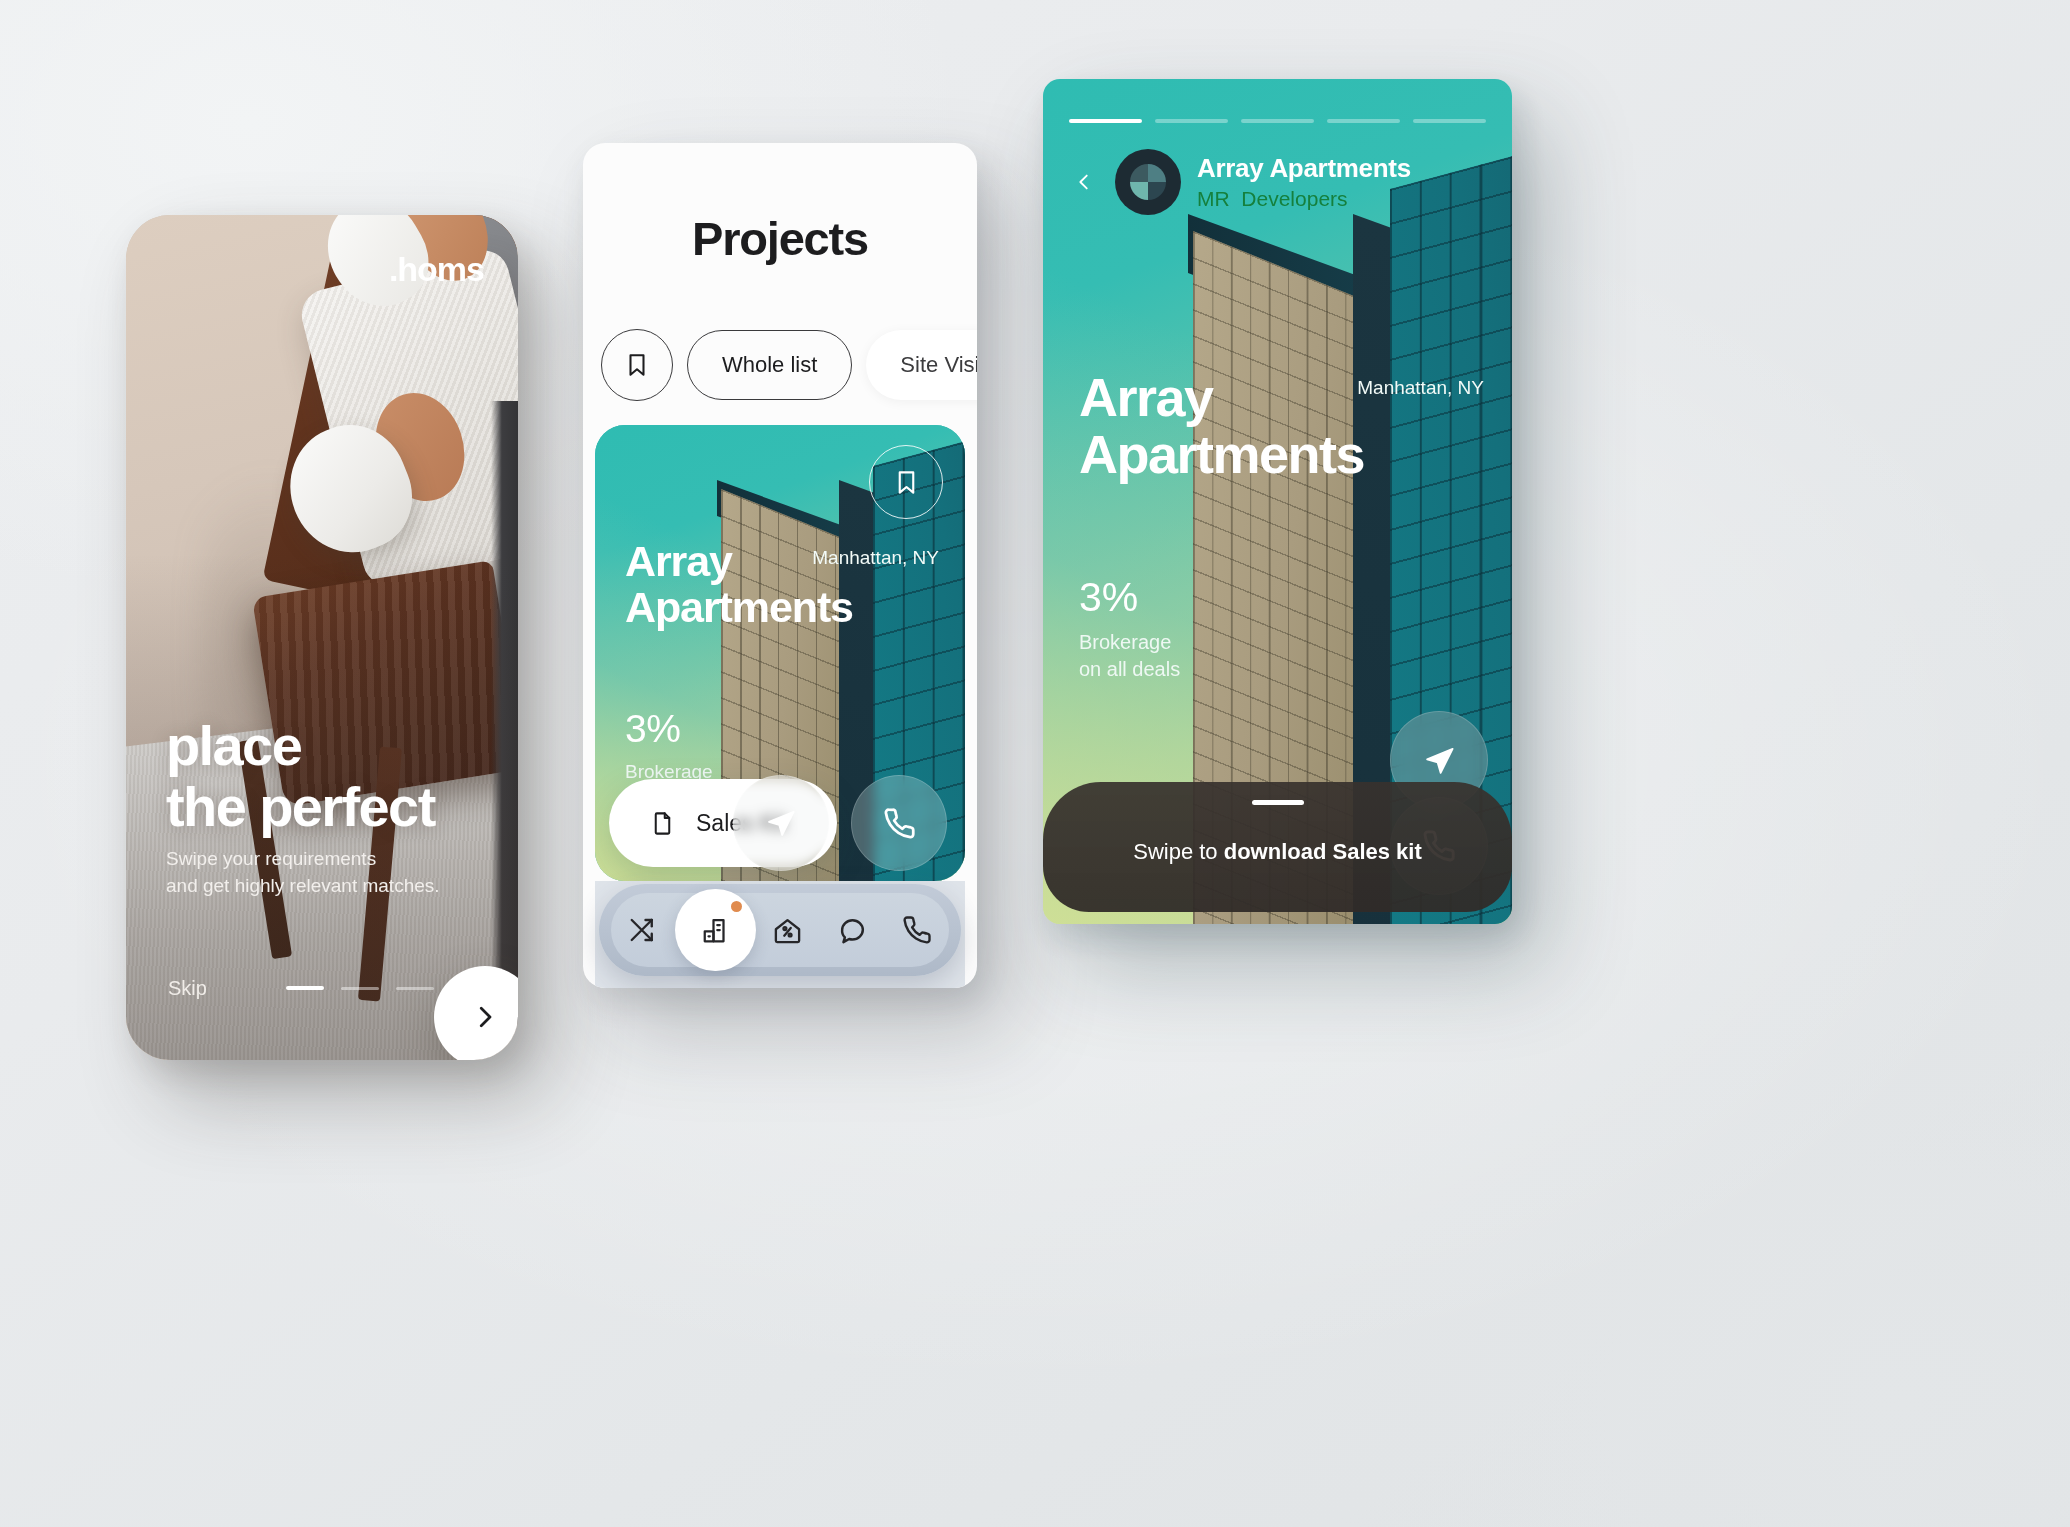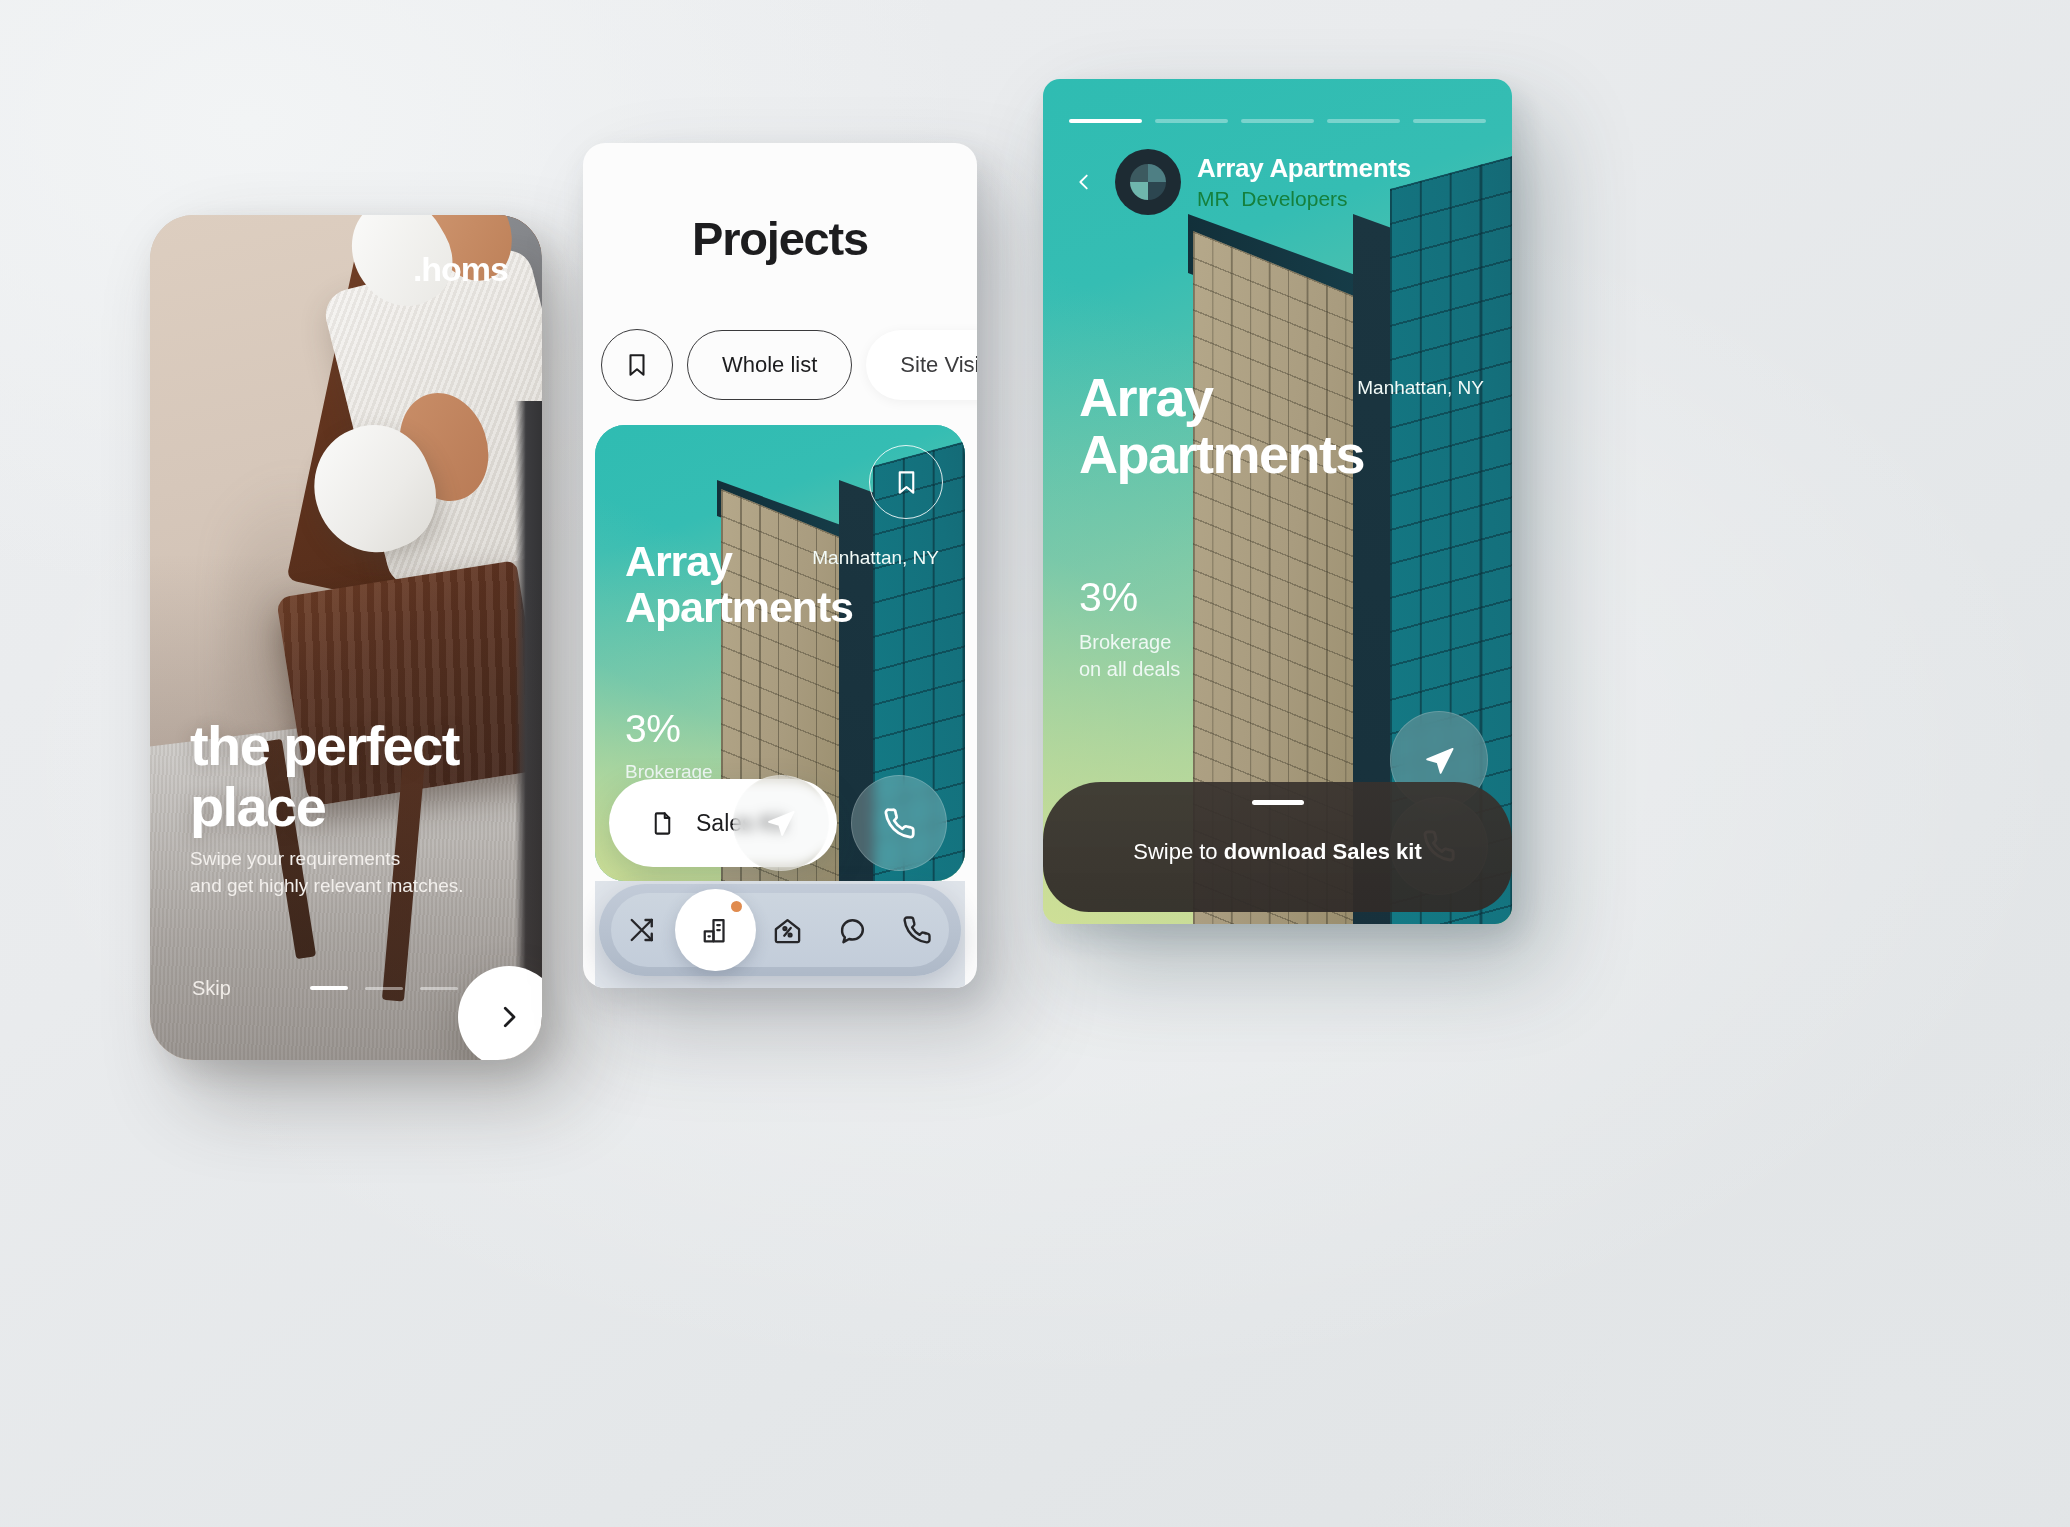--- a/index.html
+++ b/index.html
@@ -21,21 +21,20 @@
     content:"";position:absolute;inset:0;
     background: radial-gradient(ellipse 1500px 900px at 50% 50%, rgba(255,255,255,.45) 0%, rgba(255,255,255,0) 70%);
     pointer-events:none;
   }
 
   
   .phone1 {
     position:absolute; left:126px; top:215px; width:392px; height:845px;
     border-radius:44px; overflow:hidden;
     box-shadow: 34px 40px 80px rgba(60,55,52,.30), 10px 14px 30px rgba(60,55,52,.16);
-    margin-left: 24px;
   }
   .p1-photo{position:absolute;inset:0;overflow:hidden;background:#cdbfb2;}
   
   .wall{position:absolute;inset:0;background:linear-gradient(168deg,#ddcec0 0%,#d6c7ba 30%,#cfc0b4 55%,#c4b4a8 78%,#b9a99d 100%);}
   .wall-shadow{position:absolute;left:18%;top:30%;width:46%;height:42%;
     background:radial-gradient(ellipse at 40% 50%, rgba(120,105,92,.30) 0%, rgba(120,105,92,0) 70%);
     filter:blur(14px);}
   .rug{position:absolute;left:-8%;top:60%;width:125%;height:55%;
     background:linear-gradient(175deg,#e8e7e4 0%,#dedcd8 40%,#d2d0cc 100%);
     transform:rotate(-7deg); }
@@ -224,22 +223,22 @@
     <div class="slipper-a"></div>
     <div class="chair-leg"></div>
     <div class="chair-leg2"></div>
     <div class="p1-dark-edge"></div>
     <div class="p1-scrim"></div>
   </div>
 
   <div class="p1-logo">.homs</div>
 
   <div class="p1-head">
+    <div>place</div>
     <div>the perfect</div>
-    <div>place</div>
   </div>
 
   <div class="p1-sub">
     <div>Swipe your requirements</div>
     <div>and get highly relevant matches.</div>
   </div>
 
   <div class="p1-skip">Skip</div>
 
   <div class="p1-dots">

